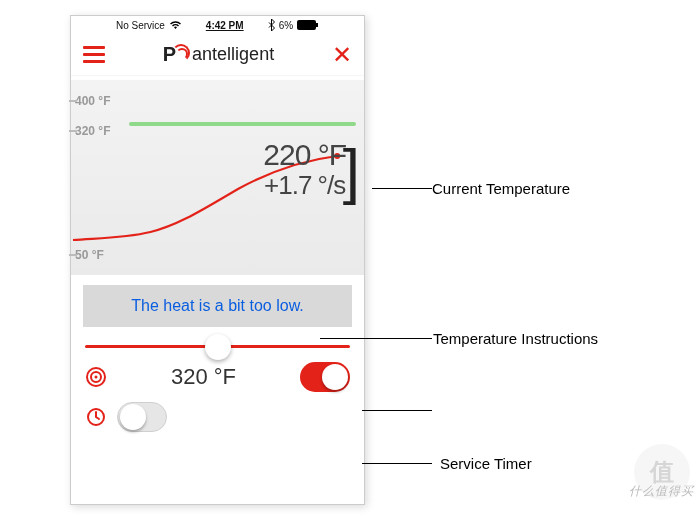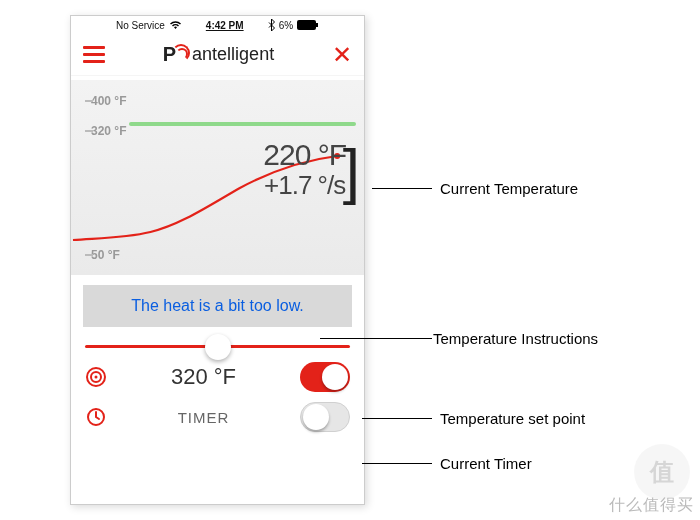--- a/index.html
+++ b/index.html
@@ -71,21 +71,21 @@
     }
     
     .chart-area {
       height: 195px;
       position: relative;
       background: linear-gradient(#f3f3f3, #eaeaea);
       margin: 4px 0 0 0;
     }
     .y-tick {
       position: absolute;
-      left: 20px;
+      left: 4px;
       font-size: 12px;
       font-weight: 600;
       color: #999;
       display: flex;
       align-items: center;
       gap: 4px;
     }
     .y-tick::before {
       content: "";
       width: 8px;
@@ -209,24 +209,25 @@
       align-items: center;
     }
     .annotation .line {
       height: 1px;
       background: #000;
       display: inline-block;
     }
     .watermark {
       position: absolute;
       right: 6px;
-      bottom: 4px;
-      font-size: 16px;
+      bottom: 20px;
+      font-size: 12px;
       color: #bbb;
       letter-spacing: 1px;
+      font-style: italic;
     }
     .wm-circle {
       position: absolute;
       right: 10px;
       bottom: 20px;
       width: 56px;
       height: 56px;
       border-radius: 50%;
       background: #f1f1f1;
       opacity: 0.6;
@@ -315,39 +316,37 @@
       </div>
   </div>
 
   <div class="row" style="padding-top:10px">
     <div class="row-icon clock-icon">
       <svg width="20" height="20" viewBox="0 0 20 20">
           <circle cx="10" cy="10" r="8" stroke="#e32219" stroke-width="2" fill="none"></circle>
           <path d="M10 5 L10 10 L13 12" stroke="#e32219" stroke-width="2" fill="none" stroke-linecap="round"></path>
         </svg>
     </div>
-    <div class="row-label timer">TIMER</div>
     <div class="switch off">
         <div class="knob"></div>
       </div>
   </div>
 
 </div>
 
 <div class="annotation" style="left:372px; top:180px">
   <span class="line" style="width:60px"></span>
-  <span style="margin-left:8px">Current Temperature</span>
+  <span style="">Current Temperature</span>
 </div>
 <div class="annotation" style="left:320px; top:330px">
   <span class="line" style="width:112px"></span>
   <span style="margin-left:1px">Temperature Instructions</span>
 </div>
 <div class="annotation" style="left:362px; top:410px">
   <span class="line" style="width:70px"></span>
-  <span style="margin-left:8px">Temperature set point</span>
 </div>
 <div class="annotation" style="left:362px; top:455px">
   <span class="line" style="width:70px"></span>
-  <span style="margin-left:8px">Current Timer</span>
+  <span style="margin-left:8px">Service Timer</span>
 </div>
 
 <div class="wm-circle">值</div>
 <div class="watermark">什么值得买</div>
 
 </body></html>

